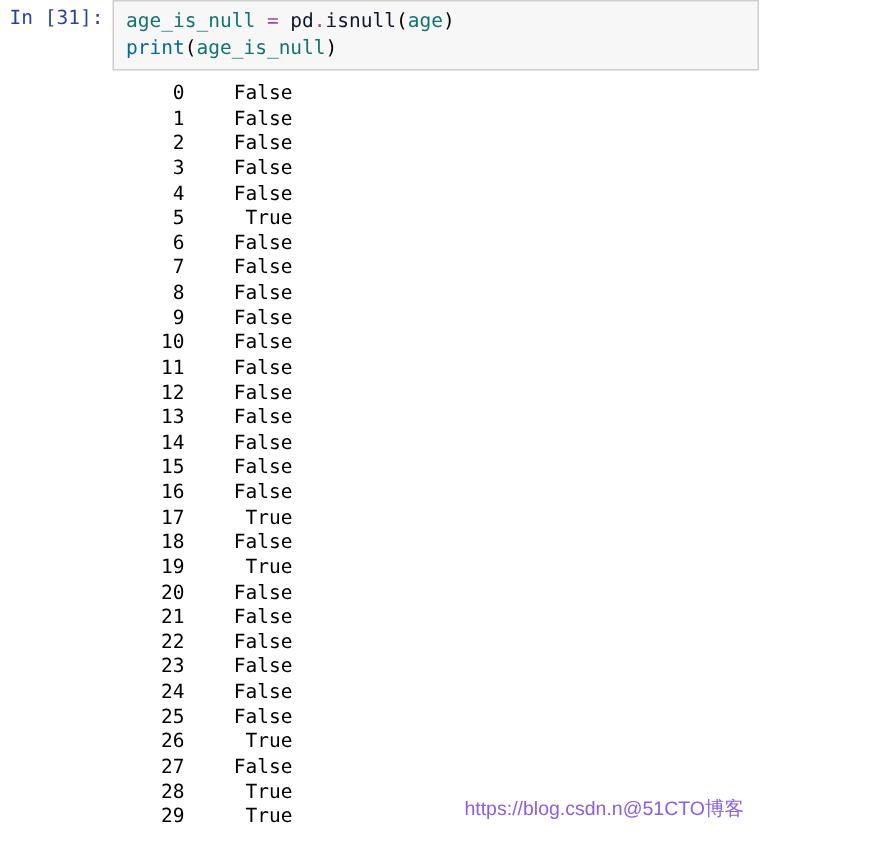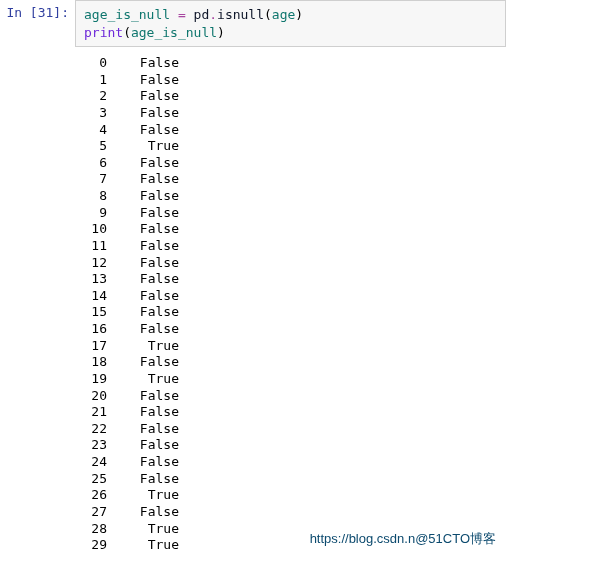--- a/index.html
+++ b/index.html
@@ -34,26 +34,27 @@
     padding: 5px 8px;
     font-family: "Menlo", "Consolas", "DejaVu Sans Mono", monospace;
     font-size: 13px;
     line-height: 1.35;
     color: #000;
     white-space: pre;
   }
   .tok-var { color: #0f766e; }
   .tok-op { color: #a846a0; }
   .tok-call { color: #0f172a; }
-  .tok-builtin { color: #6d28d9; }
+  .tok-builtin { color: #0369a1; }
   .tok-paren { color: #000; }
 
   .output-cell {
     display: flex;
     align-items: center;
+    gap: 16px;
   }
   .output-prompt {
     width: 75px;
     flex-shrink: 0;
   }
   .output-area {
     flex: 1;
     padding: 8px 8px 4px 8px;
     font-family: "Menlo", "Consolas", "DejaVu Sans Mono", monospace;
     font-size: 13px;
@@ -72,21 +73,21 @@
   .val {
     display: inline-block;
     width: 60px;
     text-align: right;
     padding-left: 12px;
   }
   .watermark {
     position: absolute;
     right: 10px;
     top: 530px;
-    color: #0c4a6e;
+    color: #8b5cf6;
     font-size: 13px;
     font-family: Arial, sans-serif;
     pointer-events: none;
   }
   .container { position: relative; width: 506px; }
 </style>
 </head>
 <body>
 <div class="container">
 

